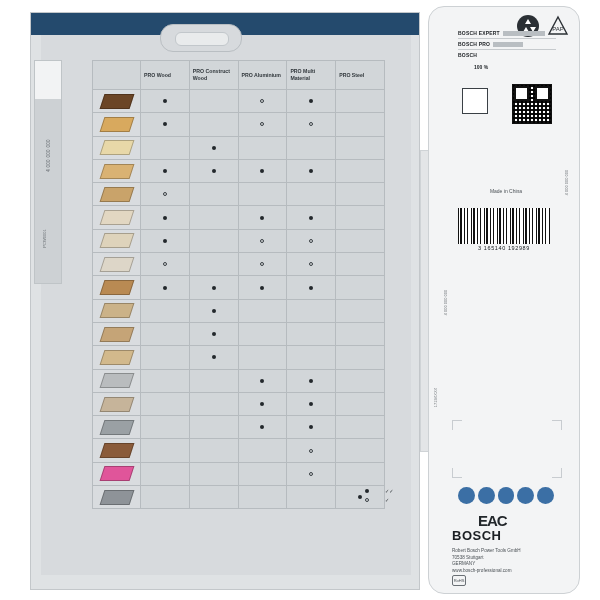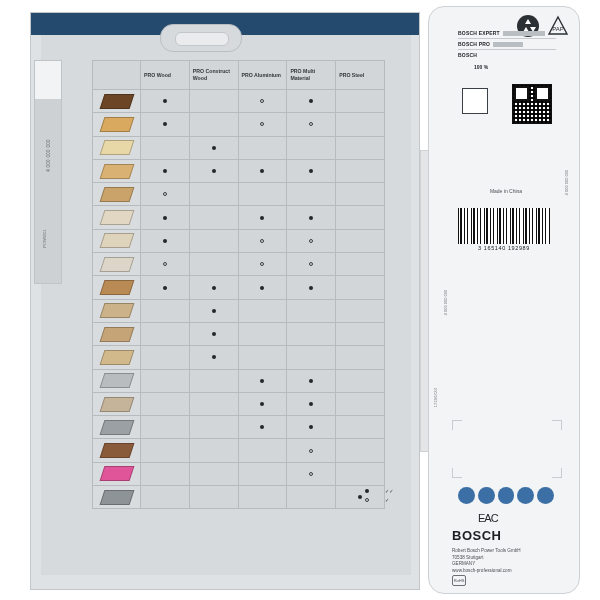--- a/index.html
+++ b/index.html
@@ -168,22 +168,22 @@
   .pictos{
     position:absolute;left:458px;top:487px;width:96px;height:20px;
     display:flex;gap:3px;
   }
   .picto{
     width:17px;height:17px;border-radius:50%;
     background:#3b6fa5;color:#fff;font-size:6px;
     display:flex;align-items:center;justify-content:center;
   }
   .eac{
-    position:absolute;left:434px;top:512px;font-size:11px;color:#22272b;
-    font-weight:normal;letter-spacing:-1px;padding-left:44px;
+    position:absolute;left:434px;top:512px;font-size:15px;color:#22272b;
+    font-weight:bold;letter-spacing:-1px;padding-left:44px;
   }
   .bosch-logo{
     position:absolute;left:452px;top:528px;font-size:13px;color:#1b1f23;
     font-weight:bold;letter-spacing:.5px;
   }
   .addr{
     position:absolute;left:452px;top:548px;width:110px;
     font-size:4.6px;line-height:6.5px;color:#4a5055;
   }
   .rnd{

